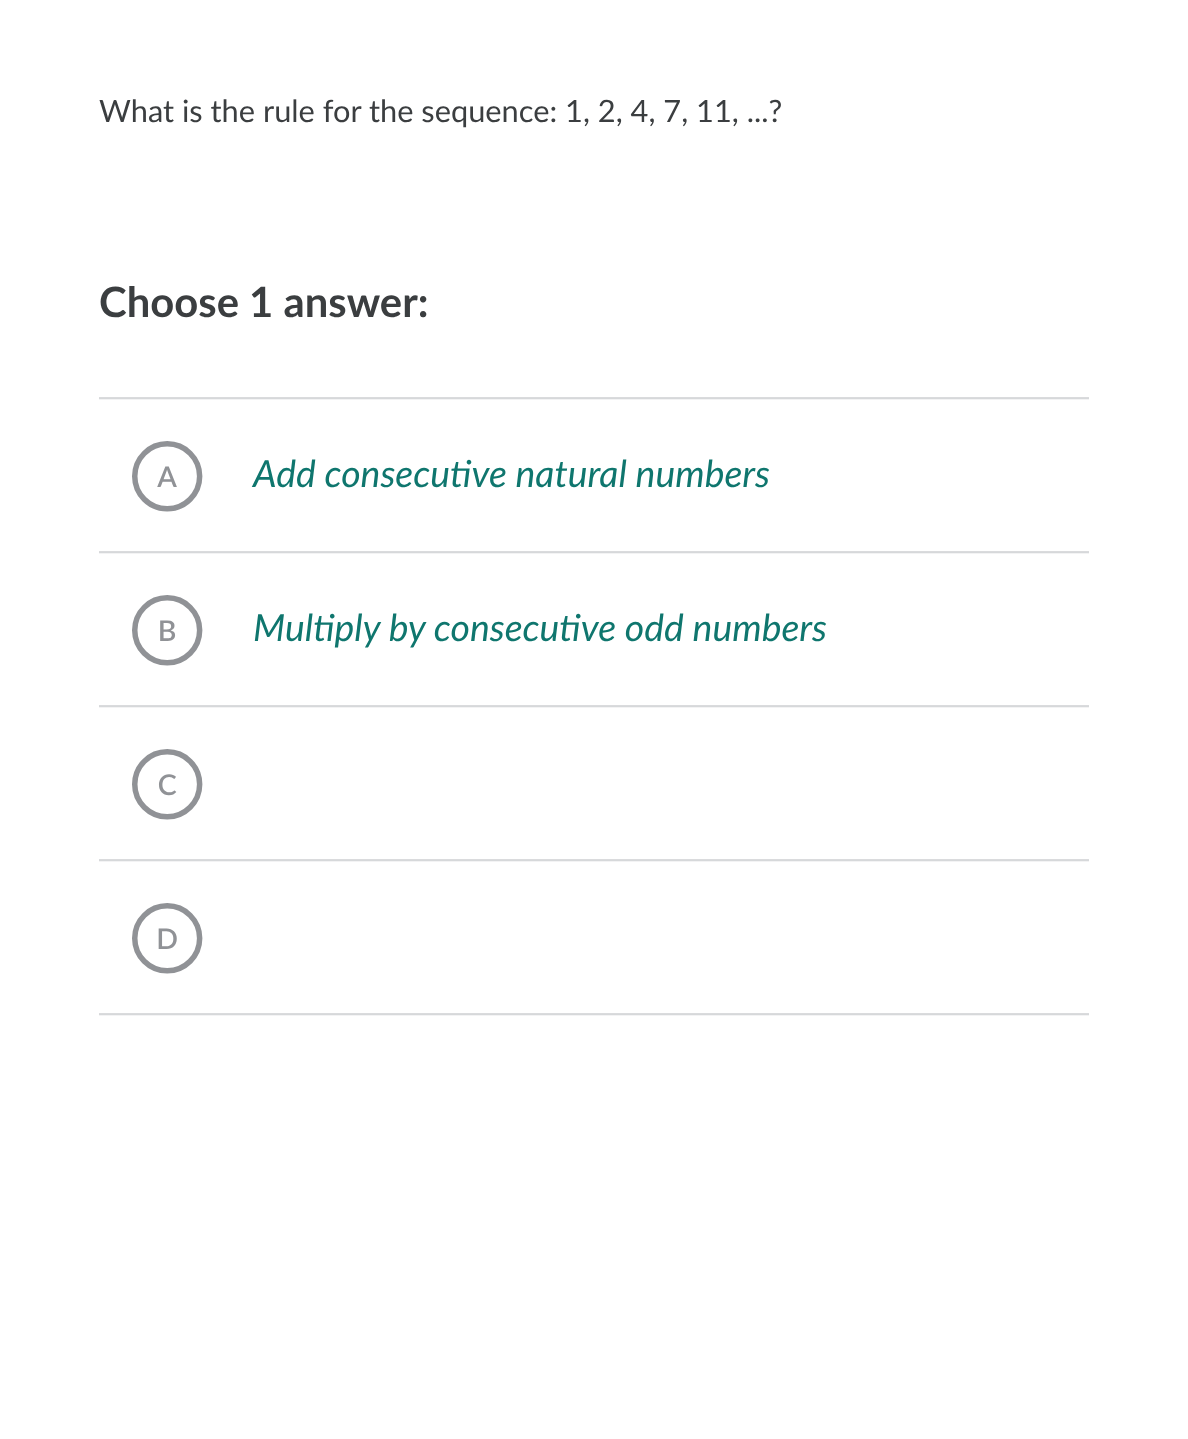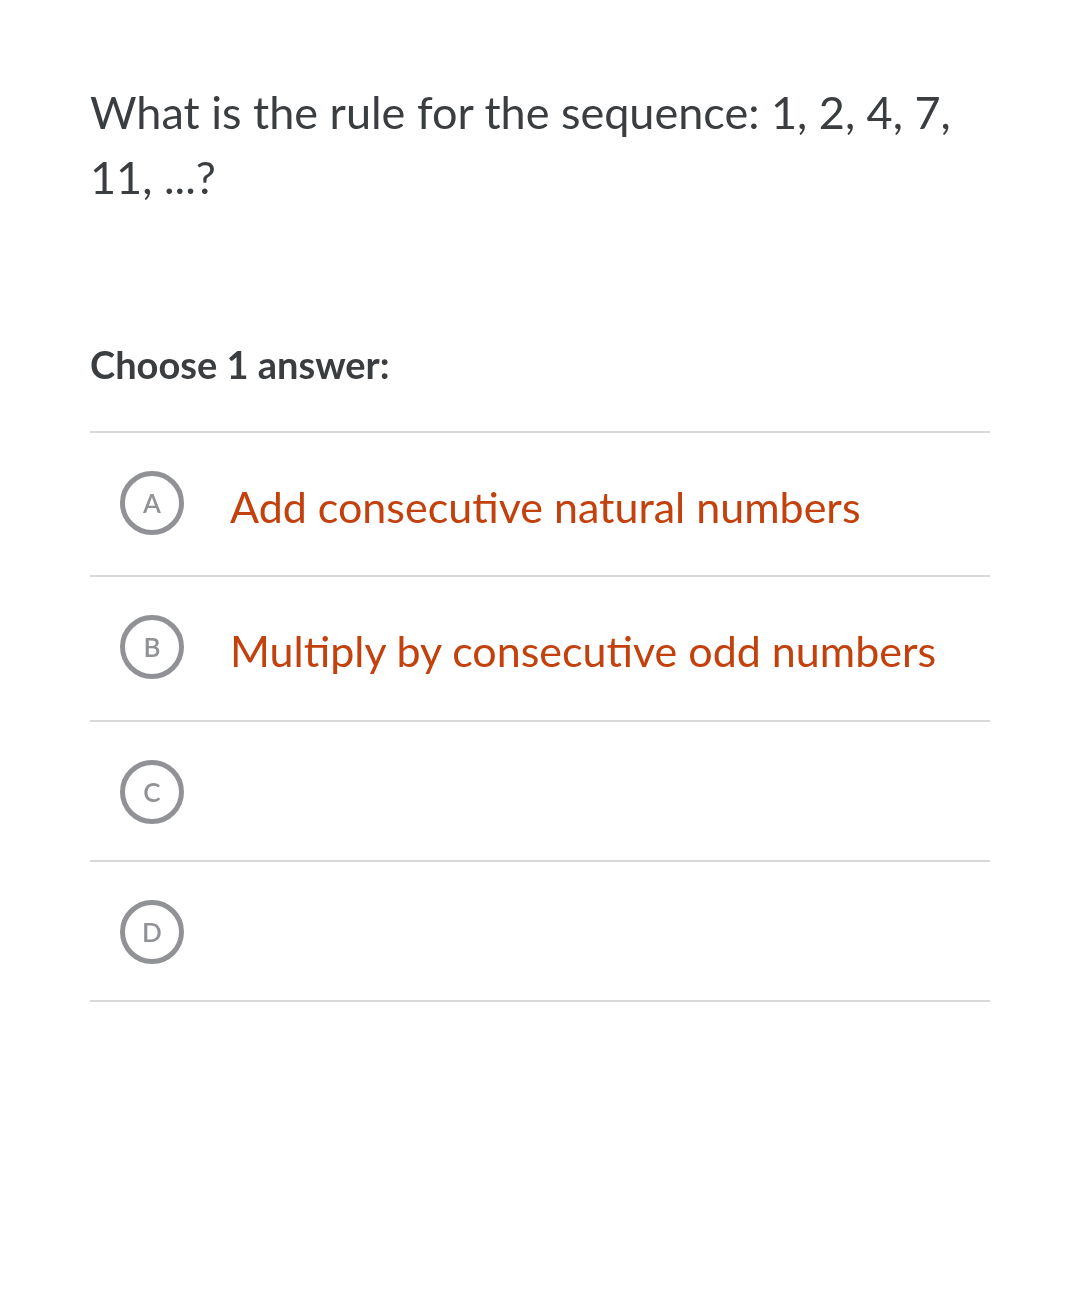--- a/index.html
+++ b/index.html
@@ -9,31 +9,31 @@
     }
     body {
       font-family: -apple-system, BlinkMacSystemFont, "Segoe UI", "Lato", sans-serif;
       background: #ffffff;
       width: 1080px;
       height: 1308px;
       padding: 80px 90px 0 90px;
       color: #3b3e40;
     }
     .question {
-      font-size: 45px;
+      font-size: 28px;
       line-height: 1.45;
       color: #3b3e40;
       font-weight: 400;
       margin-bottom: 130px;
     }
     .instruction {
       font-size: 38px;
       font-weight: 700;
       color: #3b3e40;
-      margin-bottom: 44px;
+      margin-bottom: 64px;
     }
     .options {
       border-top: 2px solid #d6d8da;
     }
     .option {
       display: flex;
       align-items: flex-start;
       padding: 36px 30px 36px 30px;
       border-bottom: 2px solid #d6d8da;
       cursor: pointer;
@@ -49,25 +49,26 @@
       justify-content: center;
       margin-right: 46px;
       margin-top: 2px;
     }
     .radio-letter {
       font-size: 26px;
       font-weight: 600;
       color: #909296;
     }
     .option-text {
-      font-size: 43px;
+      font-size: 34px;
       line-height: 1.5;
-      color: #c2410c;
+      color: #0f766e;
       font-weight: 400;
       padding-top: 6px;
+      font-style: italic;
     }
   </style>
 </head>
 <body>
 
 <div class="question">What is the rule for the sequence: 1, 2, 4, 7, 11, ...?</div>
 
 <div class="instruction">Choose 1 answer:</div>
 
 <div class="options">

